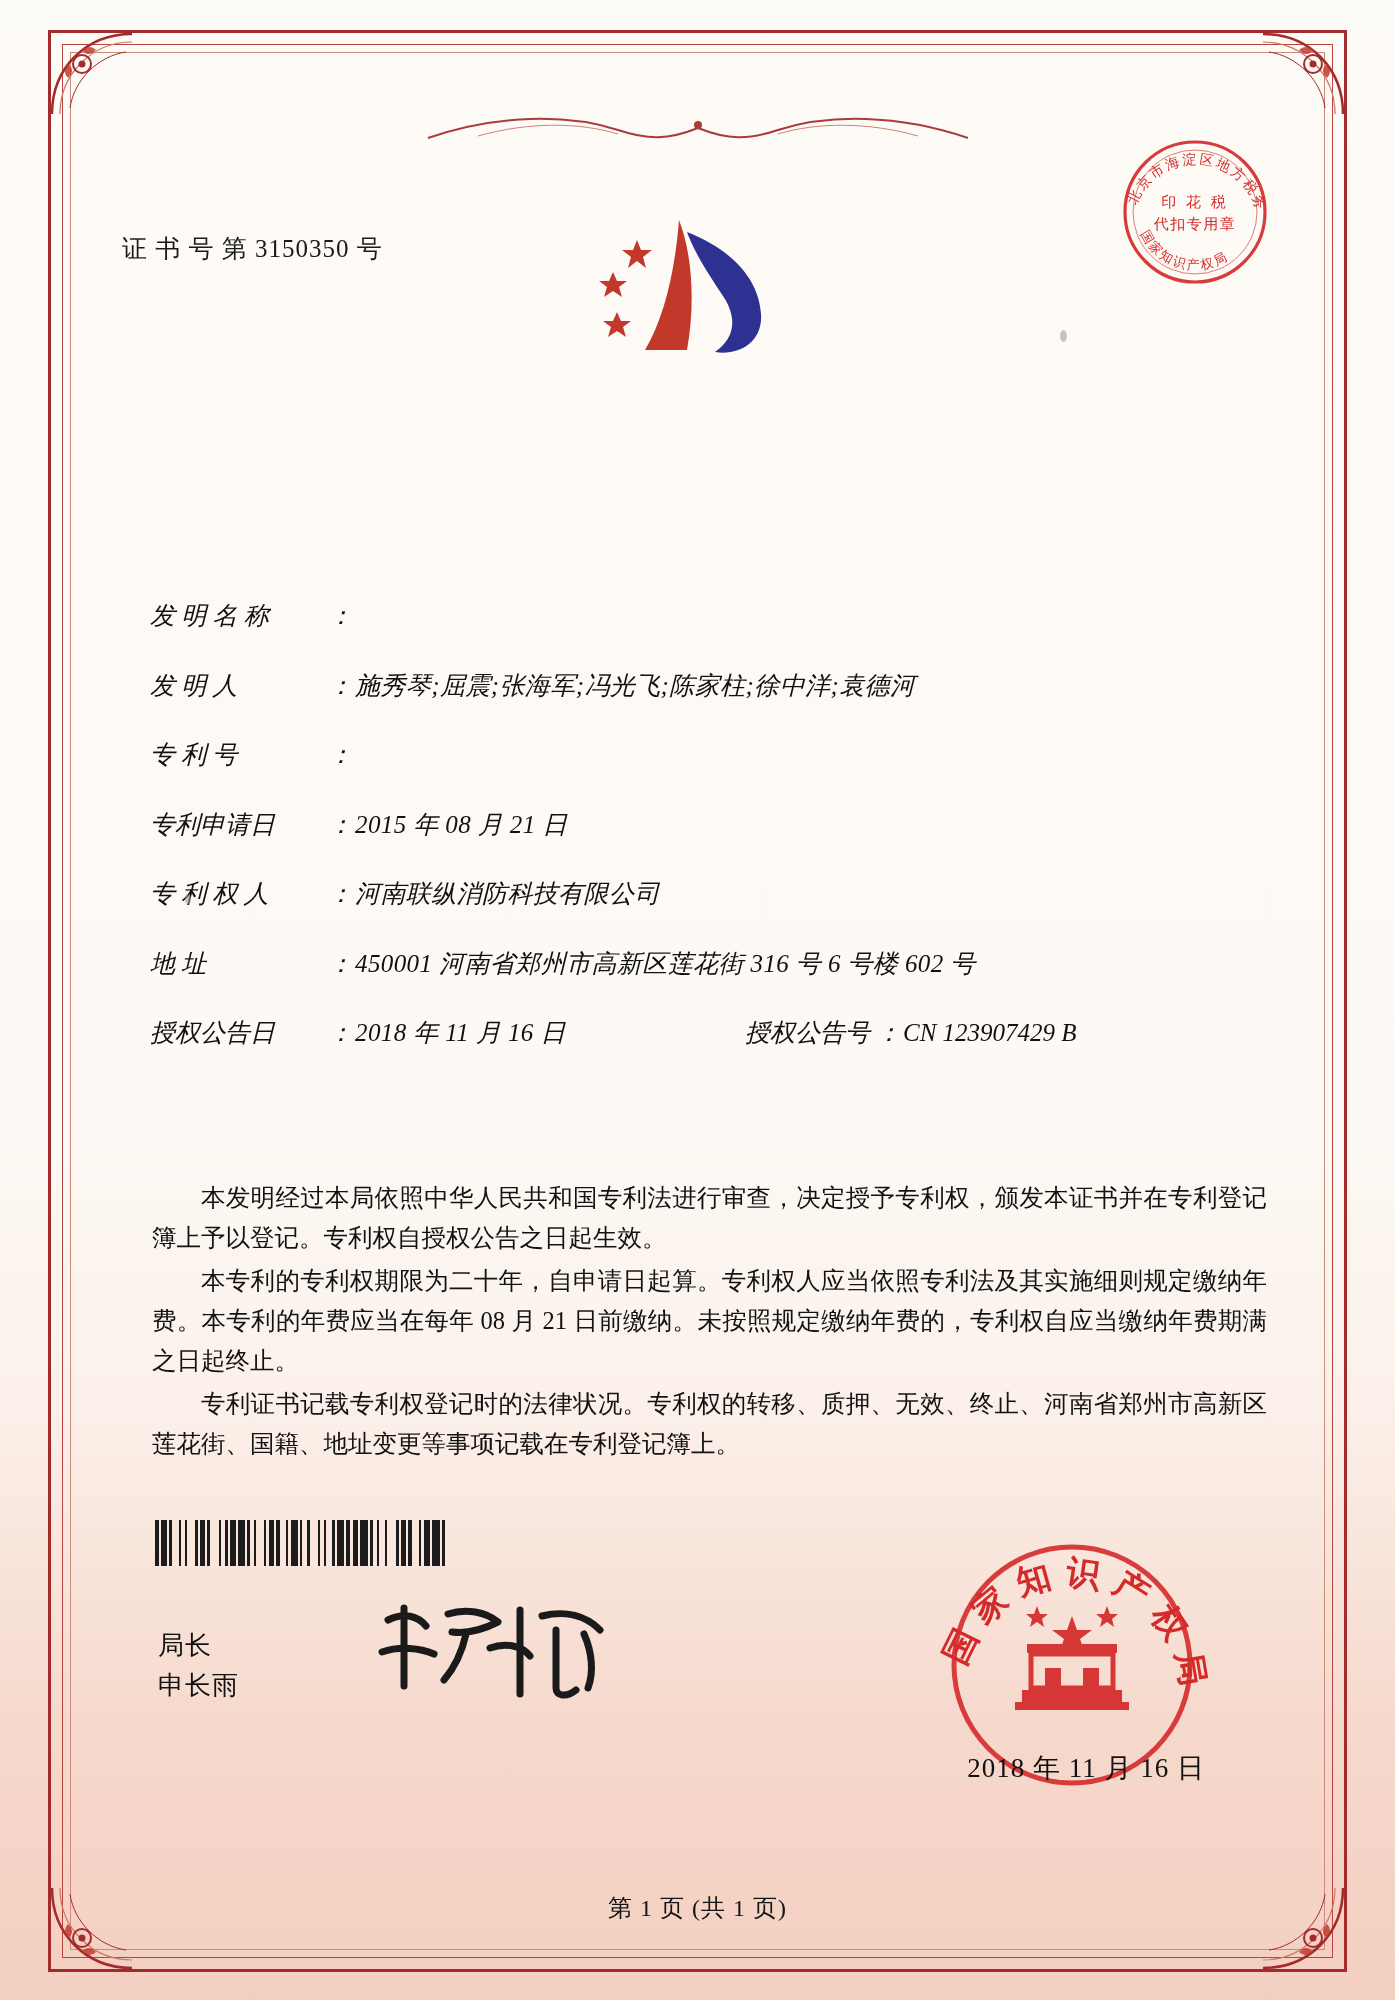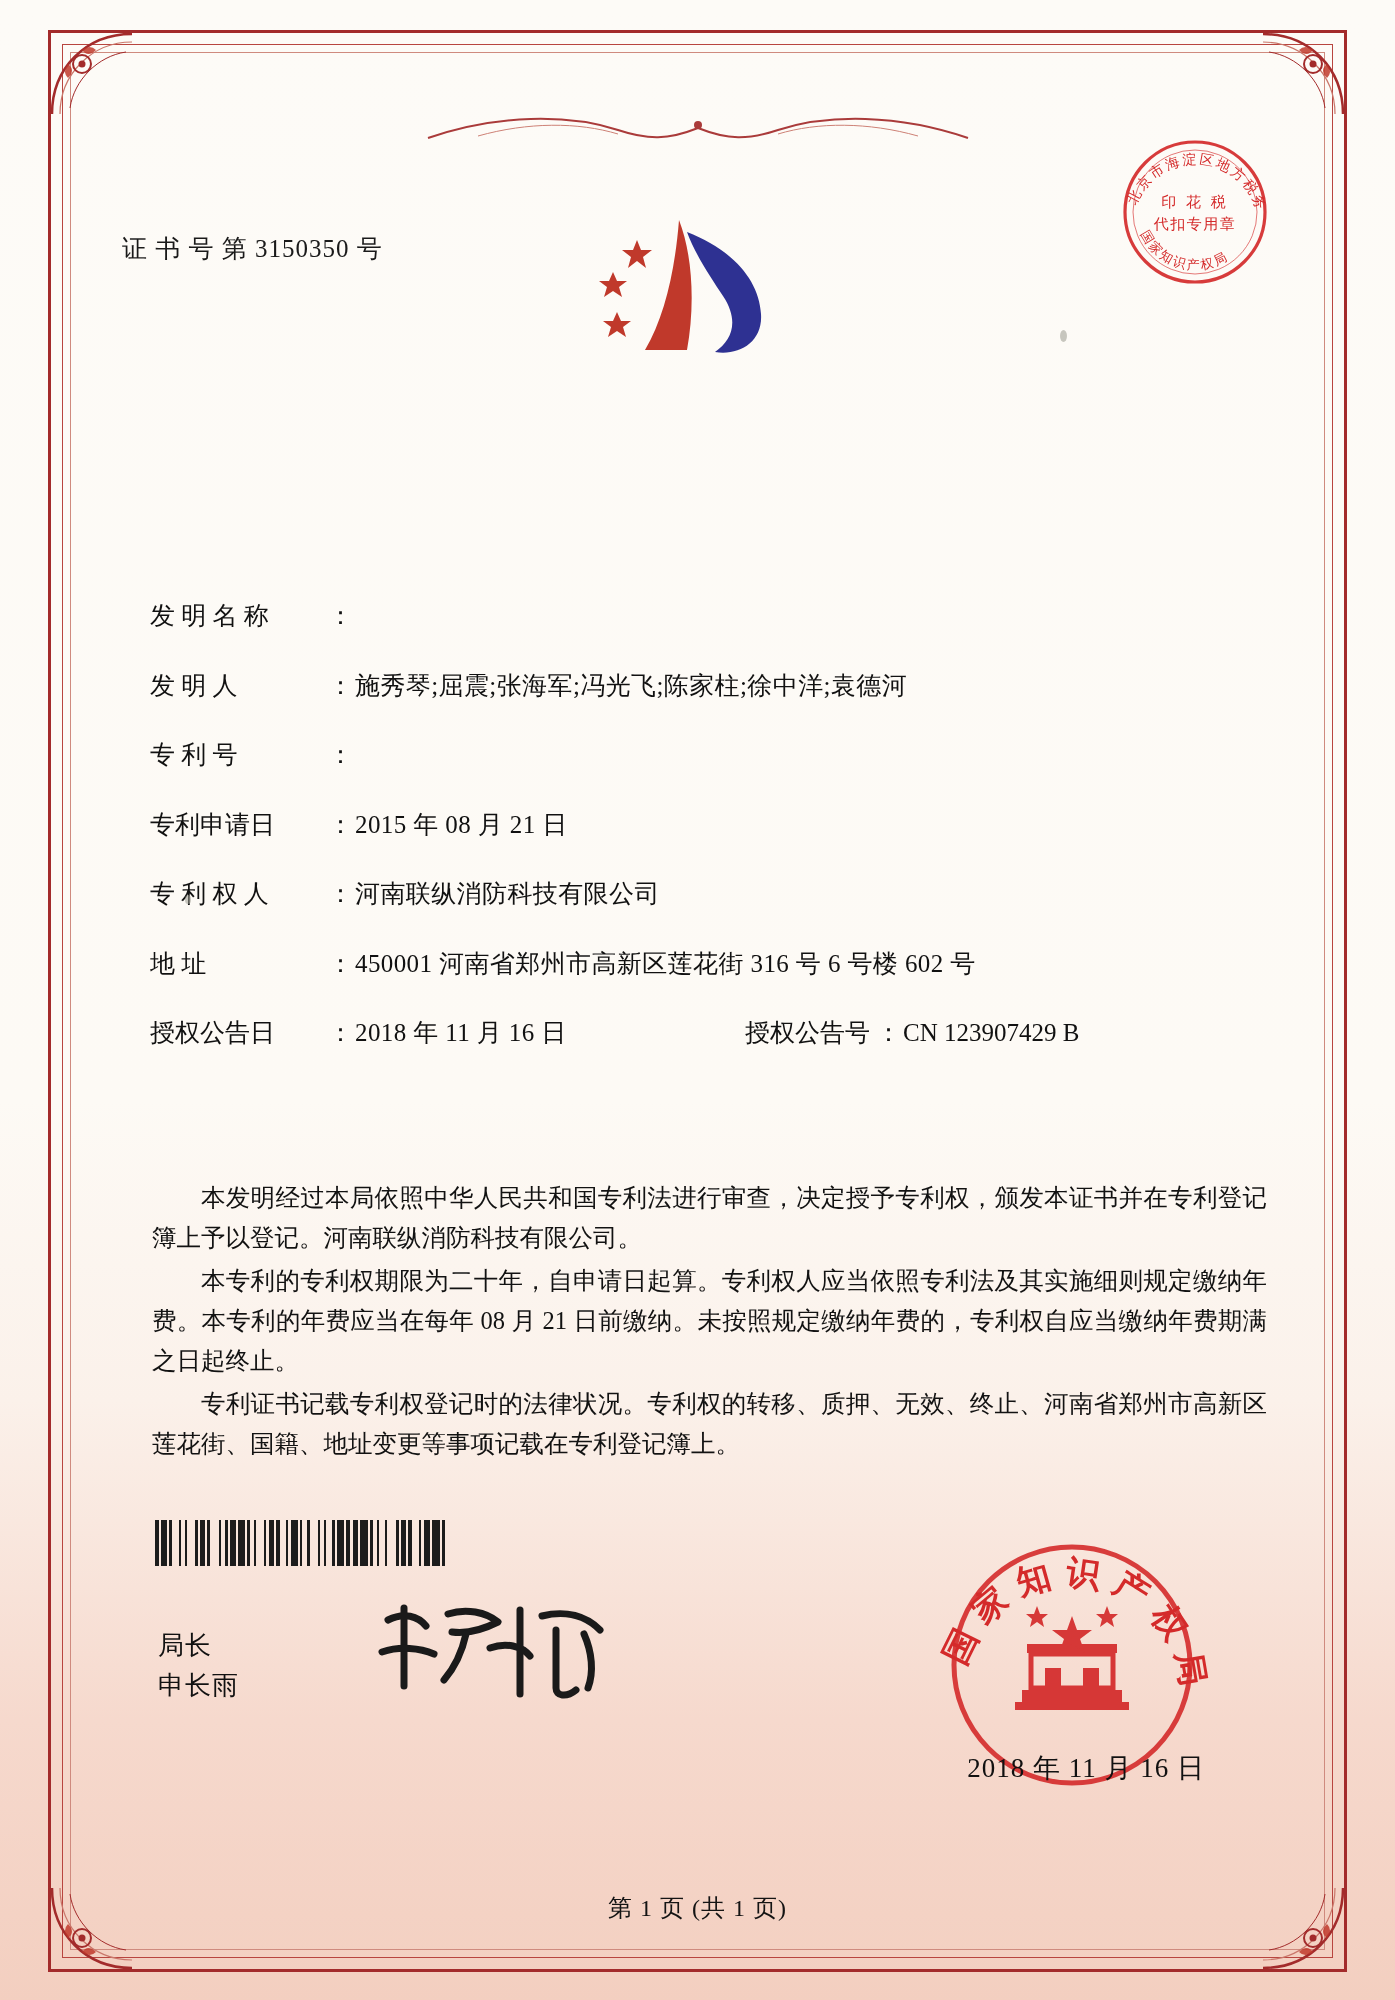--- a/index.html
+++ b/index.html
@@ -99,20 +99,21 @@
     font-family: "DejaVu Serif", "Liberation Serif", serif;
     text-indent: 18px;
   }
 
   
   .fields {
     position: absolute;
     left: 150px;
     top: 600px;
     right: 112px;
+    font-style: italic;
   }
   .field-row {
     display: flex;
     align-items: baseline;
     margin-bottom: 37px;
     font-size: 25px;
     color: #111;
     line-height: 1.3;
   }
   .field-label {
@@ -358,21 +359,21 @@
       <span class="field-label">授权公告日</span>
       <span class="colon">：</span>
       <span class="field-value">2018 年 11 月 16 日</span>
       <span class="sub-label">授权公告号</span>
       <span class="colon">：</span>
       <span>CN 123907429 B</span>
     </div>
   </div>
 
   <div class="body-text">
-    <p>本发明经过本局依照中华人民共和国专利法进行审查，决定授予专利权，颁发本证书并在专利登记簿上予以登记。河南联纵消防科技有限公司。</p>
+    <p>本发明经过本局依照中华人民共和国专利法进行审查，决定授予专利权，颁发本证书并在专利登记簿上予以登记。专利权自授权公告之日起生效。</p>
     <p>本专利的专利权期限为二十年，自申请日起算。专利权人应当依照专利法及其实施细则规定缴纳年费。本专利的年费应当在每年 08 月 21 日前缴纳。未按照规定缴纳年费的，专利权自应当缴纳年费期满之日起终止。</p>
     <p>专利证书记载专利权登记时的法律状况。专利权的转移、质押、无效、终止、河南省郑州市高新区莲花街、国籍、地址变更等事项记载在专利登记簿上。</p>
   </div>
 
   <div class="barcode">
       <i style="width: 4px;"></i>
       <i style="width: 2px; background: transparent;"></i>
       <i style="width: 6px;"></i>
       <i style="width: 2px; background: transparent;"></i>
       <i style="width: 3px;"></i>

